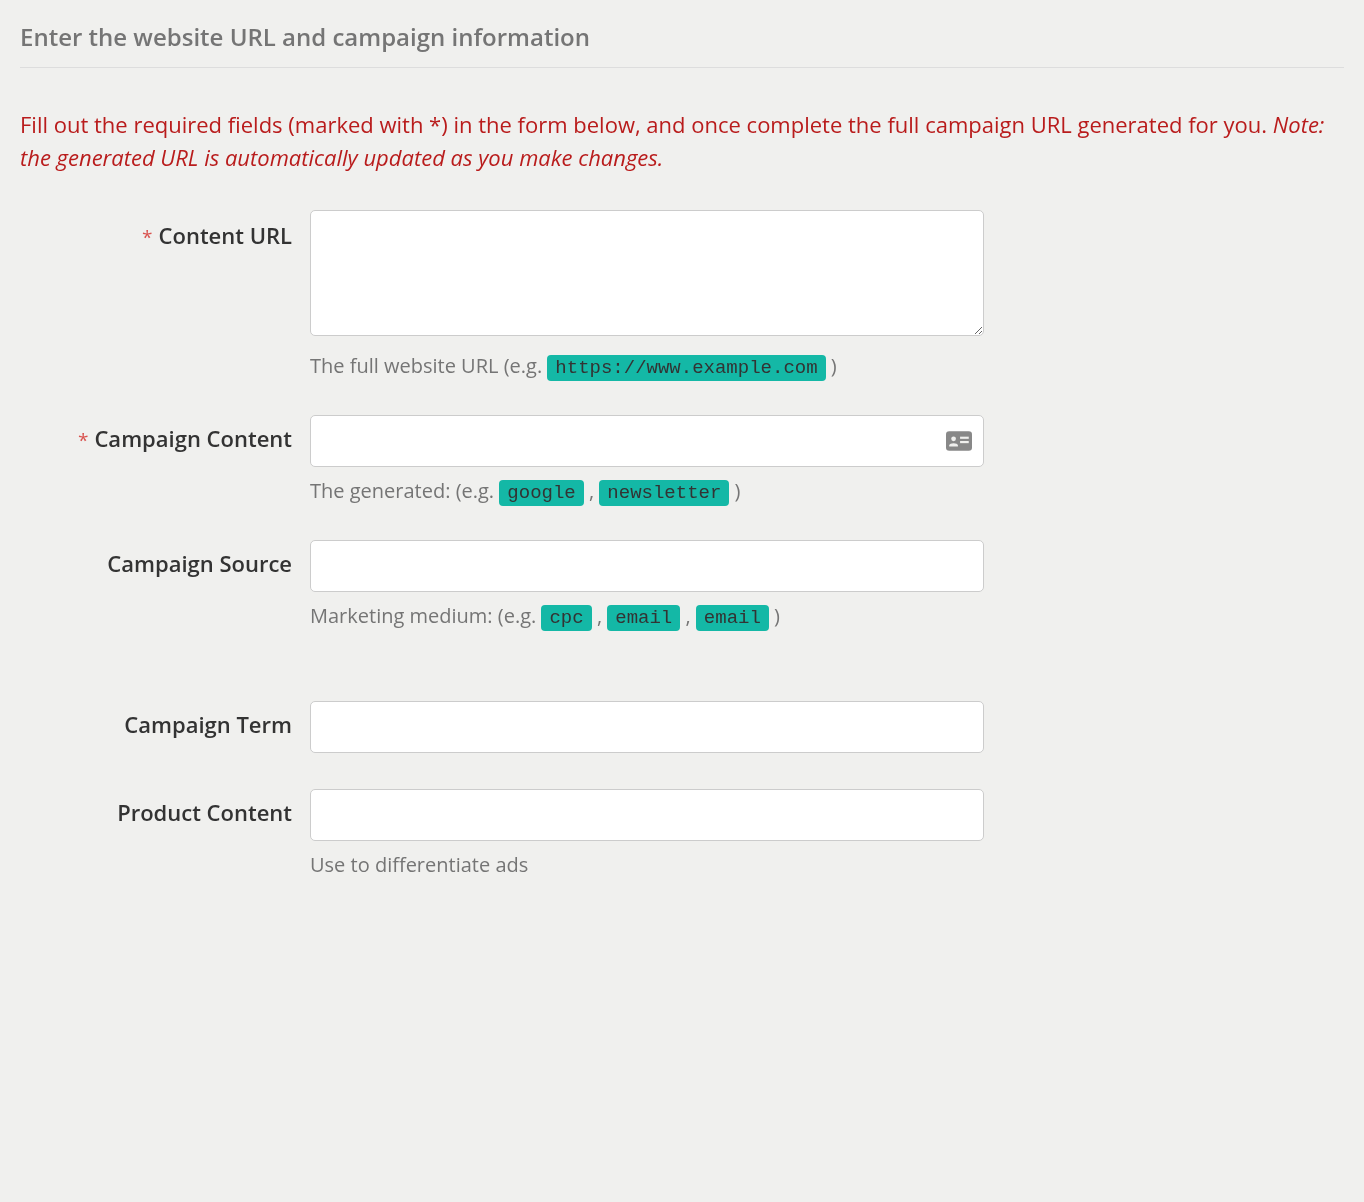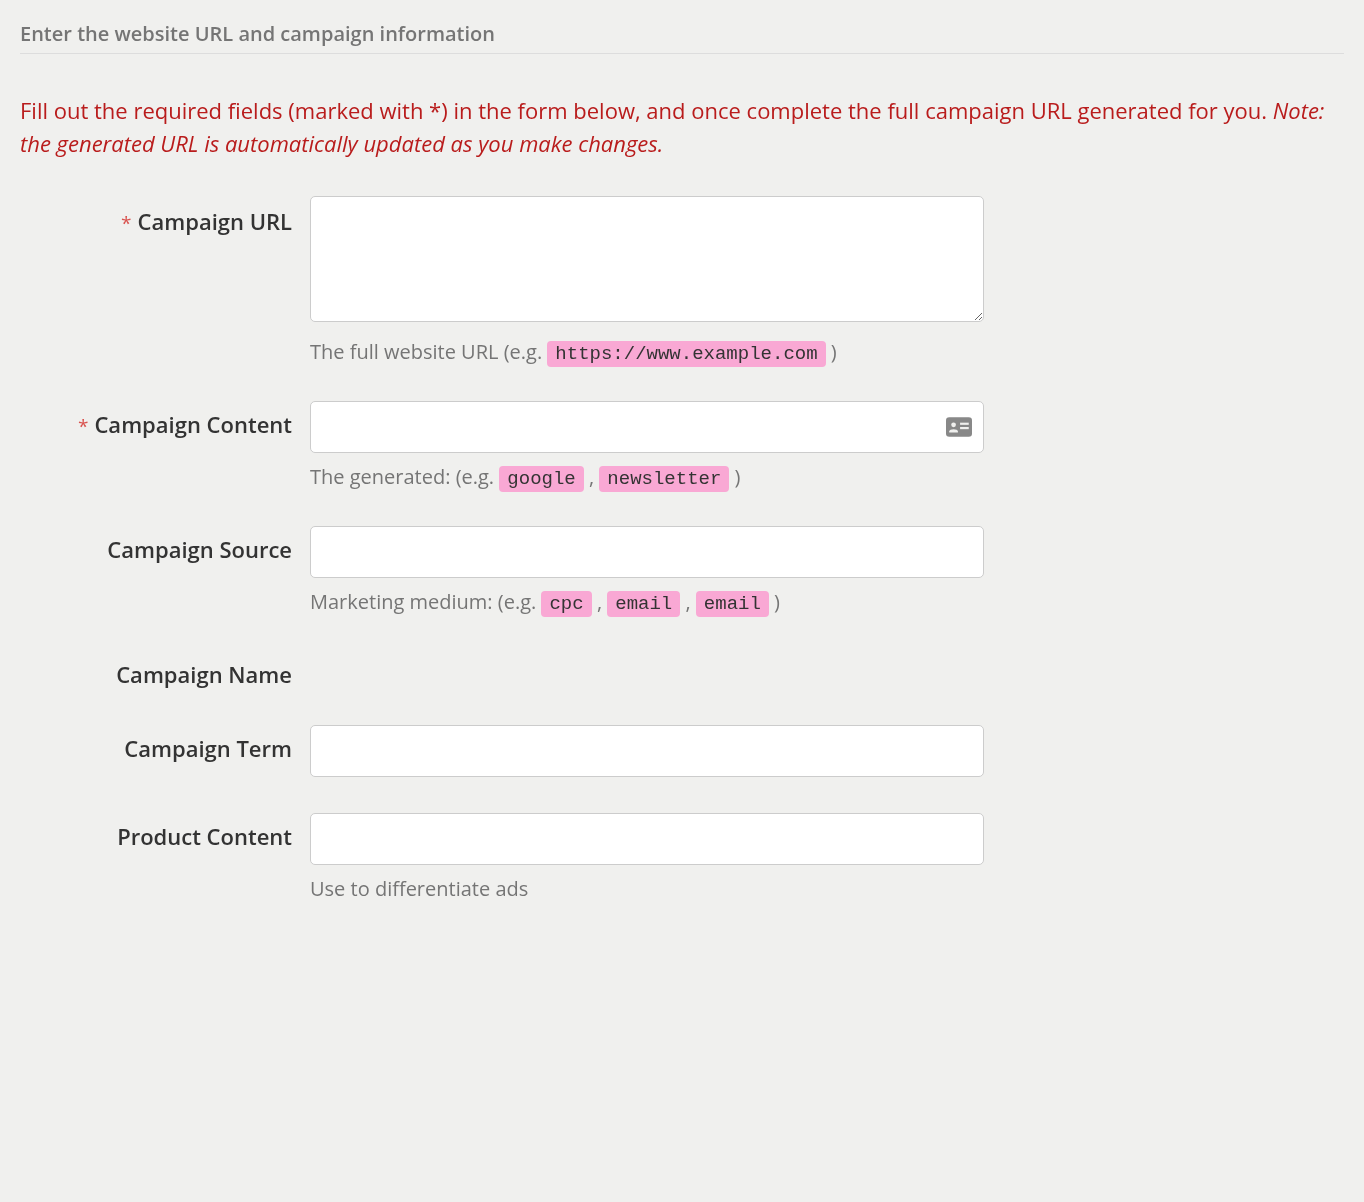--- a/index.html
+++ b/index.html
@@ -10,23 +10,23 @@
     body {
       font-family: "Open Sans", "Helvetica Neue", Helvetica, Arial, sans-serif;
       background-color: #f0f0ee;
       color: #333;
       padding: 20px;
       font-size: 19px;
       width: 1364px;
     }
     .page-header {
       color: #757575;
-      font-size: 20px;
+      font-size: 24px;
       font-weight: 600;
-      padding-bottom: 6px;
+      padding-bottom: 14px;
       margin-bottom: 10px;
       border-bottom: 1px solid #ddd;
     }
     .intro {
       color: #b91c1c;
       font-size: 22px;
       margin: 40px 0 36px 0;
       line-height: 1.5;
     }
     .intro .note {
@@ -95,40 +95,40 @@
       width: 26px;
       height: 20px;
       color: #888;
     }
     .help-text {
       color: #757575;
       font-size: 20px;
       margin-top: 10px;
     }
     code {
-      background-color: #f9a8d4;
+      background-color: #14b8a6;
       padding: 2px 8px;
       border-radius: 4px;
       font-family: "Courier New", Courier, monospace;
       font-size: 19px;
       color: #333;
     }
   </style>
 </head>
 <body>
 
 <h2 class="page-header">Enter the website URL and campaign information</h2>
 
 <p class="intro">
   <span>Fill out the required fields (marked with *) in the form below, and once complete the full campaign URL generated for you. </span><span class="note">Note: the generated URL is automatically updated as you make changes.</span>
 </p>
 
 <div class="form-row">
   <div class="label-col textarea-label">
-    <span class="required-mark">*</span><span class="field-label">Campaign URL</span>
+    <span class="required-mark">*</span><span class="field-label">Content URL</span>
   </div>
   <div class="input-col">
     <textarea class="form-control" style=""></textarea>
     <div class="help-text">
       <span>The full website URL (e.g. </span><code>https://www.example.com</code><span> )</span>
     </div>
   </div>
 </div>
 
 <div class="form-row">
@@ -158,23 +158,20 @@
   </div>
   <div class="input-col">
     <input type="text" class="form-control" style="">
     <div class="help-text">
       <span>Marketing medium: (e.g. </span><code>cpc</code><span> , </span><code>email</code><span> , </span><code>email</code><span> )</span>
     </div>
   </div>
 </div>
 
 <div class="form-row">
-  <div class="label-col">
-    <span class="field-label">Campaign Name</span>
-  </div>
 </div>
 
 <div class="form-row">
   <div class="label-col">
     <span class="field-label">Campaign Term</span>
   </div>
   <div class="input-col">
     <input type="text" class="form-control" style="">
   </div>
 </div>

